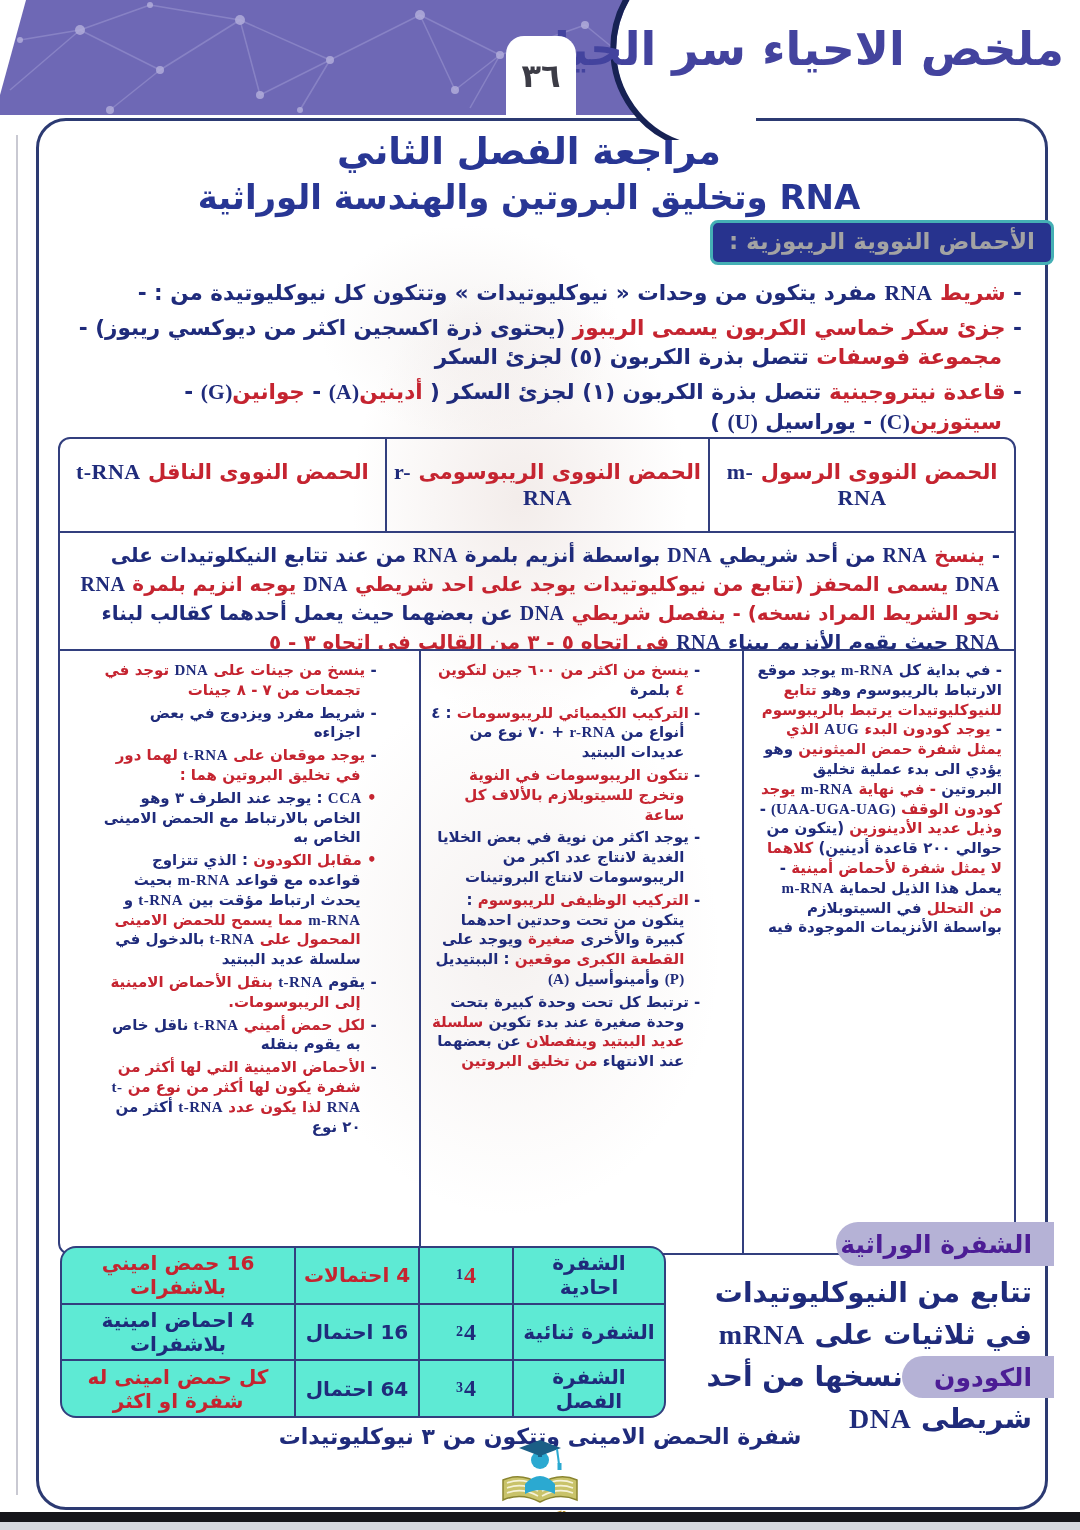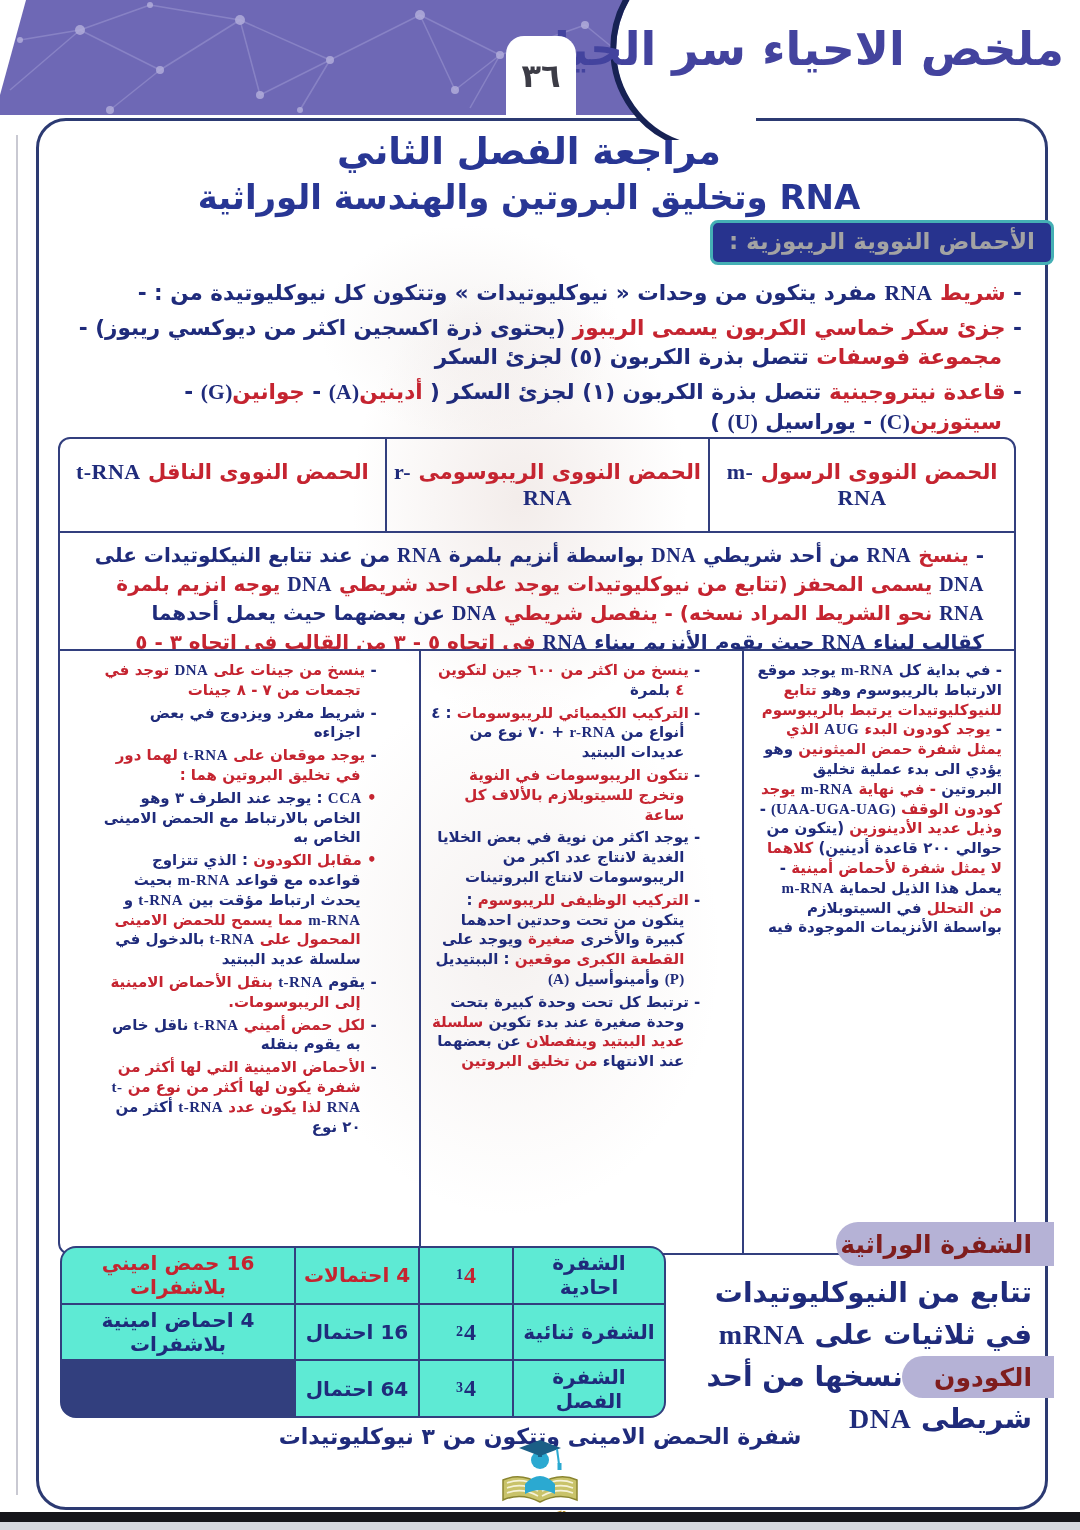--- a/index.html
+++ b/index.html
@@ -48,29 +48,29 @@
   .seg-red{color:var(--red);}
   .seg-en{color:var(--navy);font-family:"Liberation Serif","DejaVu Serif",serif;font-weight:bold;letter-spacing:.5px;}
 
   
   .rna-table{position:absolute;left:58px;top:437px;width:958px;z-index:2;border:2.5px solid var(--border);border-radius:12px;overflow:hidden;background:transparent;}
   .rt-grid{display:grid;grid-template-columns:307fr 325fr 326fr;}
   .rt-head{border-bottom:2px solid var(--border);}
   .rt-h{padding:20px 6px;text-align:center;font-size:21px;font-weight:bold;color:var(--red);}
   .rt-h:not(:last-child){border-left:2px solid var(--border);}
   .rt-h .en{font-size:22px;}
-  .rt-trans{height:118px;overflow:hidden;border-bottom:2px solid var(--border);padding:8px 30px;font-size:20px;font-weight:bold;line-height:1.45;text-align:right;}
+  .rt-trans{height:118px;overflow:hidden;border-bottom:2px solid var(--border);padding:8px 14px;font-size:20px;font-weight:bold;line-height:1.45;text-align:right;}
   .rt-cols{height:602px;overflow:hidden;}
   .rt-col{padding:10px 8px 10px 6px;font-size:15px;font-weight:bold;line-height:1.32;text-align:right;overflow:hidden;margin-left:34px;}
   .rt-col:not(:last-child){border-left:2px solid var(--border);}
   .rt-col .li{padding-right:16px;text-indent:-16px;margin-bottom:3px;}
   .rt-col .flow{padding:0 4px;}
 
   
-  .pill{position:absolute;z-index:2;background:var(--pill);color:#7f1d1d;font-weight:bold;border-radius:24px 0 0 24px;display:flex;align-items:center;padding-right:22px;}
+  .pill{position:absolute;z-index:2;background:var(--pill);color:#4c1d95;font-weight:bold;border-radius:24px 0 0 24px;display:flex;align-items:center;padding-right:22px;}
   .pill.gc{right:26px;top:1222px;width:218px;height:44px;font-size:25px;}
   .pill.codon{right:26px;top:1356px;width:152px;height:42px;font-size:25px;}
   .gc-desc{position:absolute;right:48px;top:1272px;width:342px;z-index:2;font-size:28px;font-weight:bold;line-height:1.5;text-align:right;}
 
   .code-table{position:absolute;left:60px;top:1246px;width:606px;height:172px;z-index:2;border:2.5px solid var(--border);border-radius:16px;overflow:hidden;background:var(--border);display:grid;grid-template-columns:150px 92px 122px 1fr;grid-auto-rows:1fr;gap:2px;}
   .ct-cell{background:#5eead4;display:flex;align-items:center;justify-content:center;text-align:center;font-size:20px;font-weight:bold;color:var(--navy);padding:2px 6px;line-height:1.2;}
   .ct-red{color:var(--red);}
   .ct-pow{font-family:"Liberation Serif","DejaVu Serif",serif;font-size:24px;}
   .ct-pow sup{font-size:14px;color:var(--navy);margin-right:1px;}
   .ct-pow .base-red{color:var(--red);}
@@ -220,20 +220,21 @@
       </div>
     <div class="ct-cell">16 احتمال</div>
     <div class="ct-cell">4 احماض امينية بلاشفرات</div>
 
     <div class="ct-cell">الشفرة الفصل</div>
     <div class="ct-cell ct-pow" dir="ltr">
         <sup>3</sup>
         <span>4</span>
       </div>
     <div class="ct-cell">64 احتمال</div>
+    <div class="ct-cell ct-red">كل حمض امينى له شفرة او اكثر</div>
   </div>
 
   <div class="codon-line">شفرة الحمض الامينى وتتكون من ٣ نيوكليوتيدات</div>
 
   <div class="logo">
     <svg width="90" height="70" viewBox="0 0 90 70">
       <path d="M8 42 Q26 34 45 46 Q64 34 82 42 L82 62 Q64 54 45 64 Q26 54 8 62 Z" fill="#c9c36a" stroke="#8a8530" stroke-width="1.5"></path>
       <path d="M12 45 Q27 39 43 48 M12 50 Q27 44 43 53 M12 55 Q27 49 43 58" fill="none" stroke="#f5f2d8" stroke-width="1.6"></path>
       <path d="M78 45 Q63 39 47 48 M78 50 Q63 44 47 53 M78 55 Q63 49 47 58" fill="none" stroke="#f5f2d8" stroke-width="1.6"></path>
       <path d="M30 46 Q45 30 60 46 L60 56 Q45 48 30 56 Z" fill="#2ba9d1"></path>

